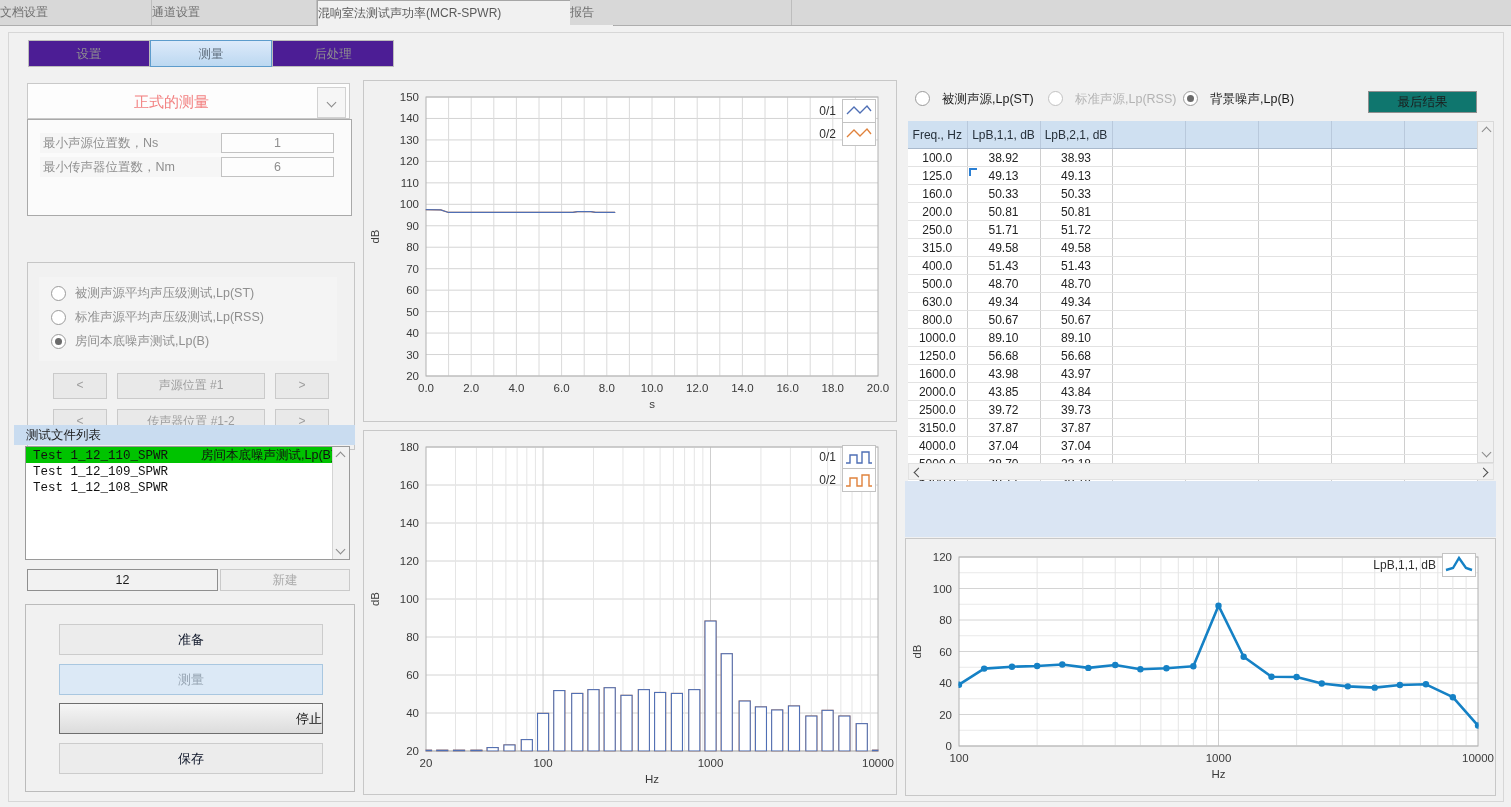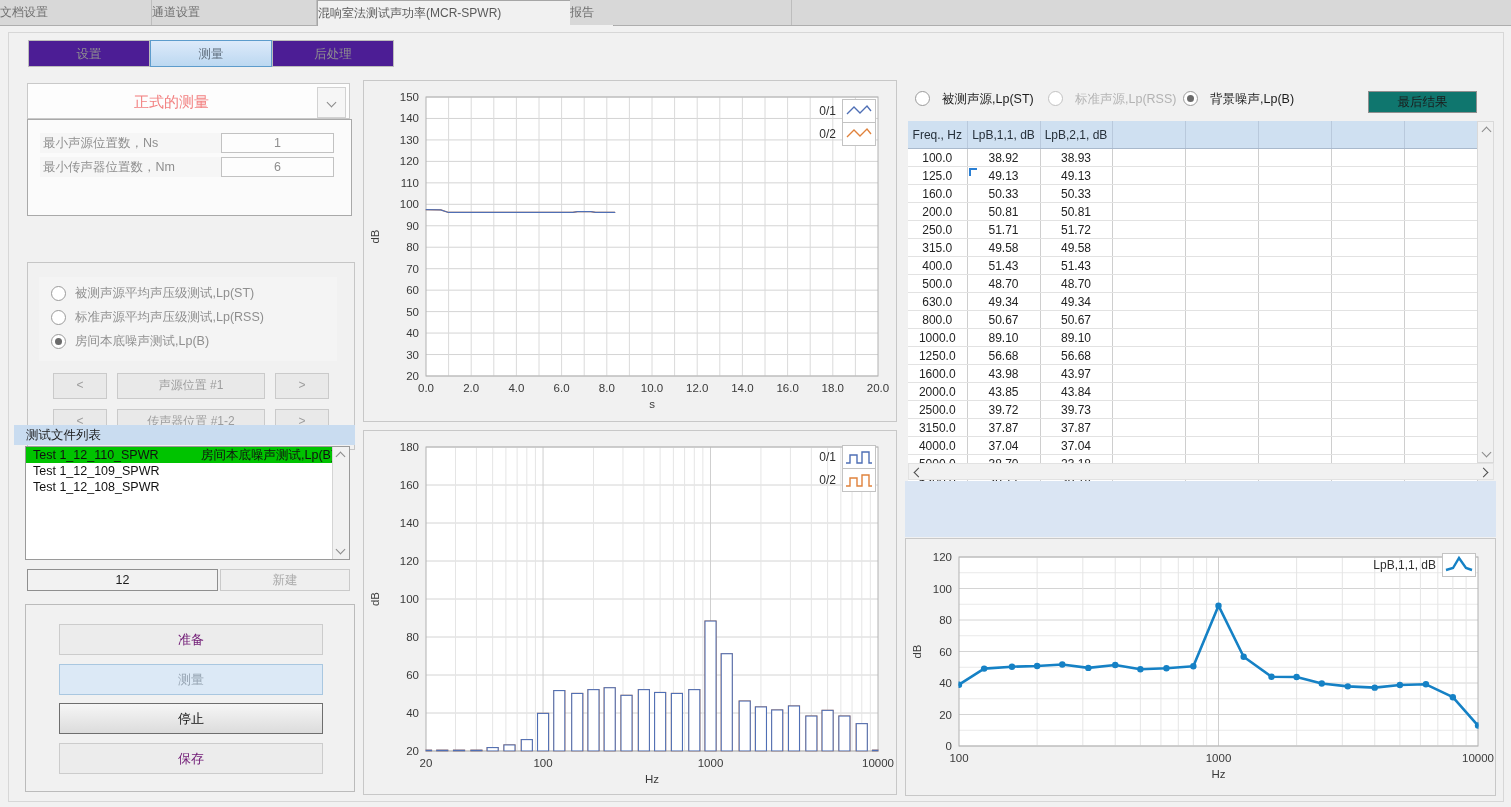--- a/index.html
+++ b/index.html
@@ -46,34 +46,34 @@
   .radio-row{position:absolute;left:12px;height:16px;display:flex;align-items:center;gap:9px;
              font-size:12.5px;color:#8f8f8f;white-space:nowrap;}
   .pos-btn{position:absolute;height:24px;border:1px solid #cacaca;background:#e9e9e9;color:#9d9d9d;
            font-size:12px;text-align:center;line-height:22px;}
   .filelist-title{left:14px;top:425px;width:341px;height:20px;background:#c9dcf0;color:#1b1b1b;
                   font-size:12.5px;line-height:20px;padding-left:12px;}
   .filelist{left:25px;top:446px;width:325px;height:114px;background:#ffffff;border:1px solid #9a9a9a;}
   .fitem{position:relative;height:16px;line-height:16px;font-size:12.5px;color:#111;padding-left:7px;
          white-space:nowrap;width:calc(100% - 17px);box-sizing:border-box;}
   .fitem.sel{background:#00c300;}
-  .fitem .fname{display:inline-block;min-width:168px;}
+  .fitem .fname{display:inline-block;min-width:168px;font-family:Liberation Mono, monospace;}
   .sbar-v{position:absolute;right:0;top:0;bottom:0;width:16px;background:#f1f1f1;
           border-left:1px solid #d4d4d4;}
   .sbar-v .chev{position:absolute;left:4px;}
   .count-btn{left:27px;top:569px;width:191px;height:22px;border:1px solid #8f8f8f;background:#f2f2f2;
              color:#1b1b1b;font-size:12.5px;text-align:center;line-height:20px;}
   .new-btn{left:220px;top:569px;width:130px;height:22px;border:1px solid #cacaca;background:#efefef;
            color:#ababab;font-size:12.5px;text-align:center;line-height:20px;}
   .actions-box{left:25px;top:604px;width:330px;height:188px;border:1px solid #bbbbbb;background:#f1f1f1;}
   .act-btn{position:absolute;left:33px;width:264px;height:31px;font-size:13px;text-align:center;
            line-height:29px;box-sizing:border-box;}
-  .act-btn.disabled{background:#ececec;border:1px solid #cccccc;color:#701a75;}
+  .act-btn.disabled{background:#ececec;border:1px solid #cccccc;color:#0f172a;}
   .act-btn.highlight{background:#dce9f6;border:1px solid #a9c7e0;color:#97a5b3;}
-  .act-btn.enabled{background:linear-gradient(#f6f6f6,#dcdcdc);border:1px solid #6e6e6e;color:#0c0c0c;}
+  .act-btn.enabled{background:linear-gradient(#f6f6f6,#dcdcdc);border:1px solid #6e6e6e;color:#0c0c0c;text-align:right;}
   
   .chart-panel{position:absolute;background:#f1f1f1;border:1px solid #c8c8c8;box-sizing:border-box;}
   .legend-row{position:absolute;display:flex;align-items:center;gap:6px;justify-content:space-between;}
   .lg-label{font-size:12px;color:#2e2e2e;white-space:nowrap;}
   .lg-icon{width:32px;height:22px;border:1px solid #c3c3c3;background:#fff;display:flex;
            align-items:center;justify-content:center;}
   
   .src-radio{position:absolute;top:91px;height:22px;display:flex;gap:12px;
              font-size:12.5px;color:#1c1c1c;white-space:nowrap;}
   .src-radio.dis{color:#b3b3b3;}

